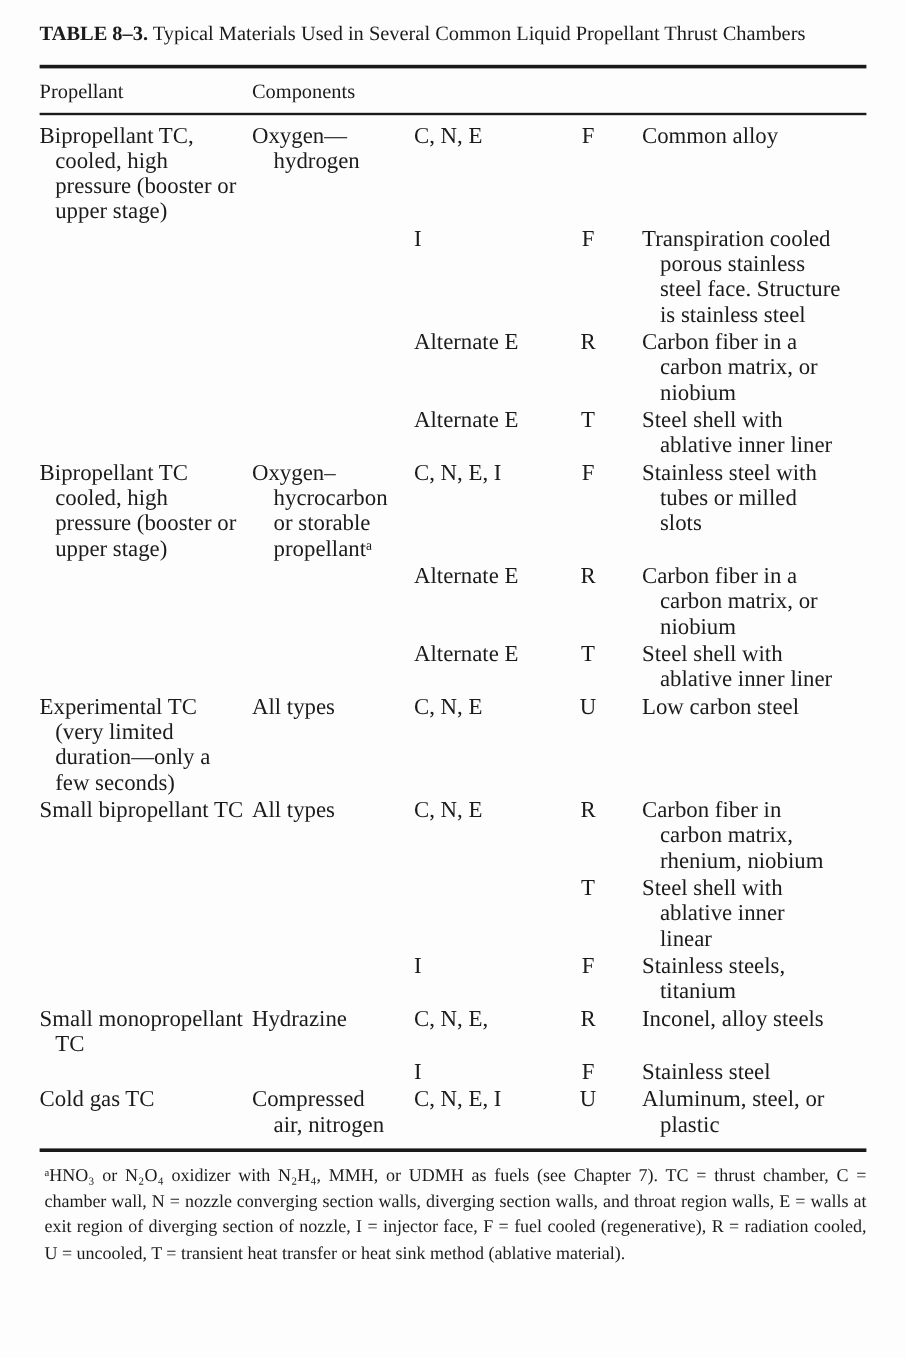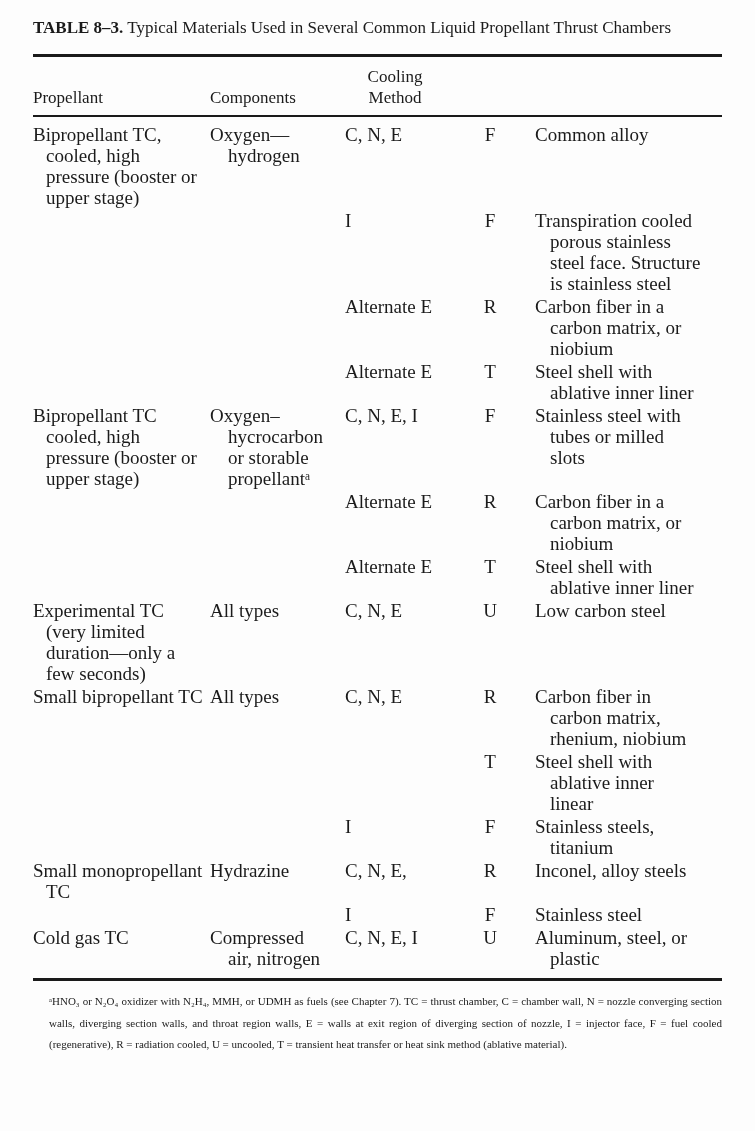--- a/index.html
+++ b/index.html
@@ -45,40 +45,38 @@
     line-height: 21px;
   }
   .trow { display: contents; }
   .cell { white-space: pre-line; }
   .cell.app  { padding-left: 13px; text-indent: -13px; }
   .cell.prop { padding-left: 18px; text-indent: -18px; }
   .cell.mat  { padding-left: 15px; text-indent: -15px; }
   .cell.cool { text-align: center; }
 
   .footnote {
-    margin: 10px 0 0 16px;
-    font-size: 11px;
+    margin: 10px 0 0 4px;
+    font-size: 15px;
     line-height: 21.5px;
     text-align: justify;
   }
 </style>
 </head>
 <body>
 
 <div class="page">
 
   <p class="table-title"><span class="label">TABLE 8–3.</span> <span>Typical Materials Used in Several Common Liquid Propellant Thrust Chambers</span></p>
 
   <div class="rule thick"></div>
 
   <div class="thead">
     <div class="th">Propellant</div>
     <div class="th">Components</div>
-    <div class="th center">Cooling
-Method</div>
   </div>
 
   <div class="rule thin"></div>
 
   <div class="tbody">
 
     <div class="trow">
       <div class="cell app">Bipropellant TC,
 cooled, high
 pressure (booster or

